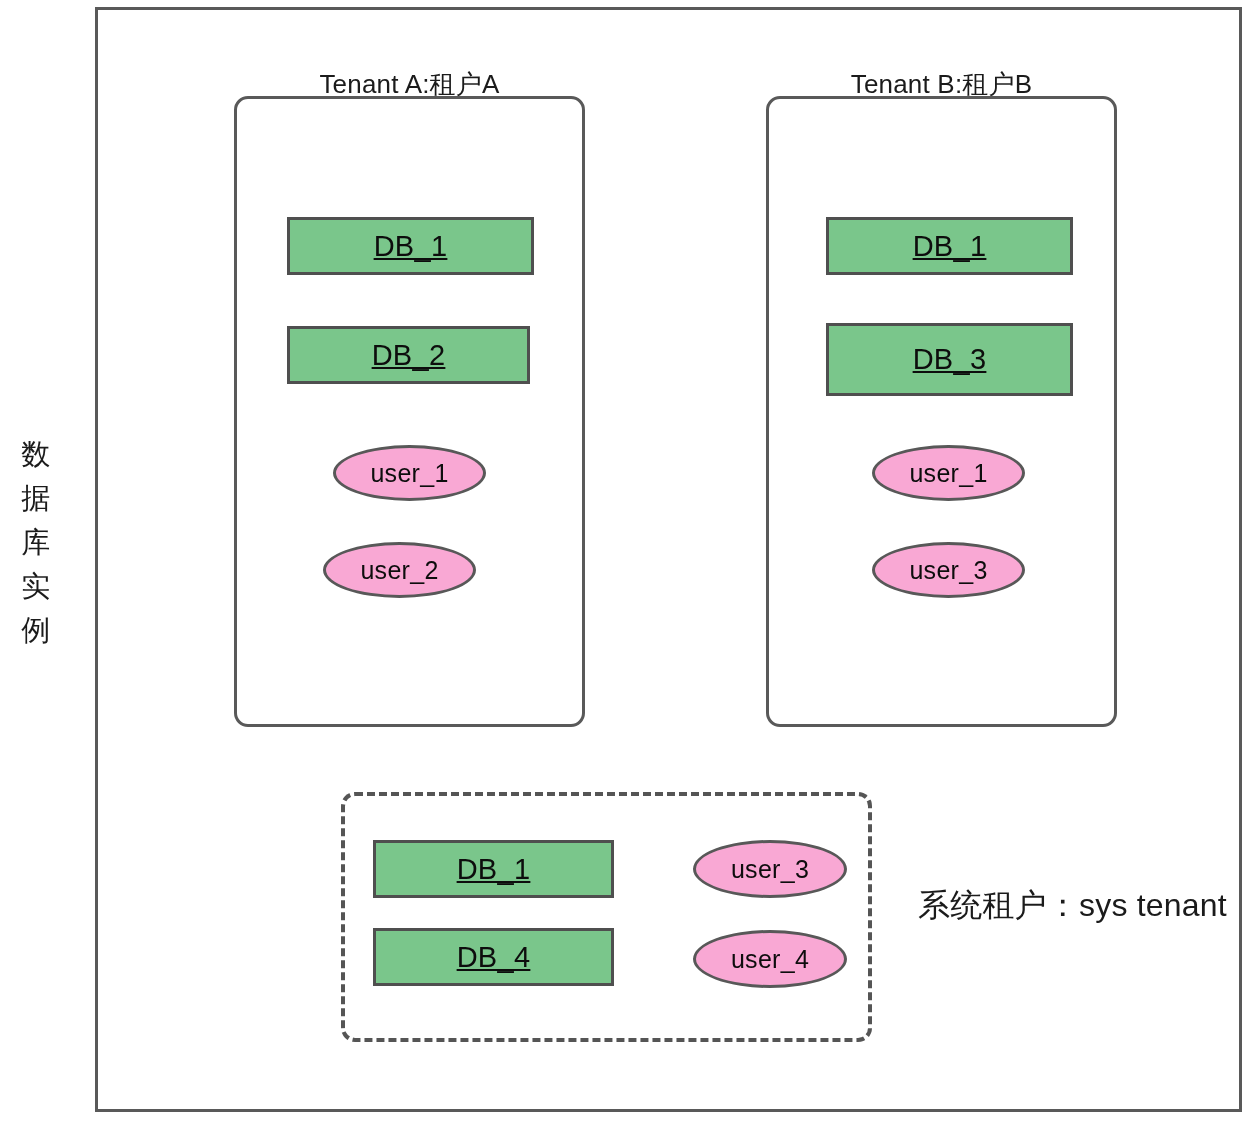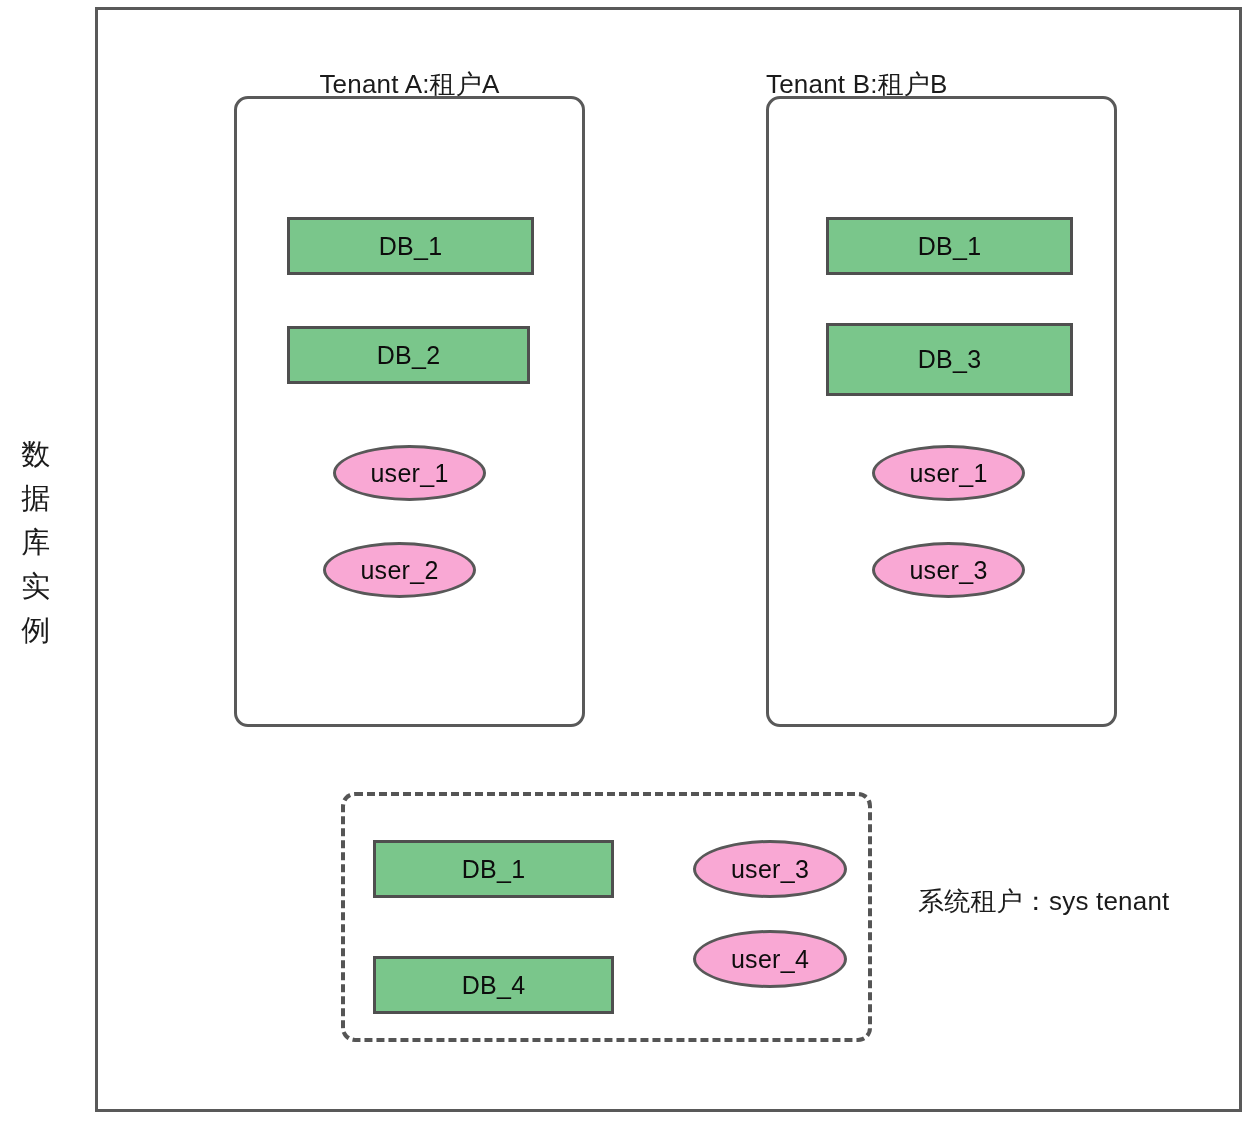--- a/index.html
+++ b/index.html
@@ -51,21 +51,21 @@
   
   .tenant-title {
     position: absolute;
     font-size: 26px;
     color: #1b1b1b;
     white-space: nowrap;
     letter-spacing: 0.2px;
     margin-top: 24px;
   }
   #tenant-a-title { left: 234px; top: 43px; width: 351px; text-align: center; }
-  #tenant-b-title { left: 766px; top: 43px; width: 351px; }
+  #tenant-b-title { left: 766px; top: 43px; width: 351px; text-align: center; }
 
   
   .tenant-box {
     position: absolute;
     border: 3px solid #595959;
     border-radius: 14px;
     box-sizing: border-box;
     background: #ffffff;
   }
   #tenant-a-box { left: 234px; top: 96px; width: 351px; height: 631px; }
@@ -87,22 +87,23 @@
   
   .db-node {
     position: absolute;
     background: #7ac68b;
     border: 3px solid #4f4f4f;
     box-sizing: border-box;
     display: flex;
     align-items: center;
     justify-content: center;
     color: #0d0d0d;
-    font-size: 25px;
+    font-size: 29px;
     letter-spacing: 0.3px;
+    text-decoration: underline;
   }
 
   
   .user-node {
     position: absolute;
     background: #f9a8d4;
     border: 3px solid #585858;
     border-radius: 50%;
     box-sizing: border-box;
     display: flex;
@@ -111,21 +112,21 @@
     color: #0d0d0d;
     font-size: 25px;
     letter-spacing: 0.3px;
   }
 
   
   .sys-caption {
     position: absolute;
     left: 918px;
     top: 884px;
-    font-size: 26px;
+    font-size: 32px;
     color: #1b1b1b;
     white-space: nowrap;
     letter-spacing: 0.2px;
   }
 </style>
 </head>
 <body>
 
 <div id="canvas">
 
@@ -151,19 +152,19 @@
   <div id="tenant-b-box" class="tenant-box"></div>
 
   <div class="db-node" style="left:826px; top:217px; width:247px; height:58px;">DB_1</div>
   <div class="db-node" style="left:826px; top:323px; width:247px; height:73px;">DB_3</div>
   <div class="user-node" style="left:872px; top:445px; width:153px; height:56px;">user_1</div>
   <div class="user-node" style="left:872px; top:542px; width:153px; height:56px;">user_3</div>
 
   <div class="sys-box"></div>
 
   <div class="db-node" style="left:373px; top:840px; width:241px; height:58px;">DB_1</div>
-  <div class="db-node" style="left:373px; top:928px; width:241px; height:58px;margin-top:28px;">DB_4</div>
+  <div class="db-node" style="left:373px; top:928px; width:241px; height:58px;">DB_4</div>
   <div class="user-node" style="left:693px; top:840px; width:154px; height:58px;">user_3</div>
   <div class="user-node" style="left:693px; top:930px; width:154px; height:58px;">user_4</div>
 
   <div class="sys-caption">系统租户：sys tenant</div>
 
 </div>
 
 </body></html>

